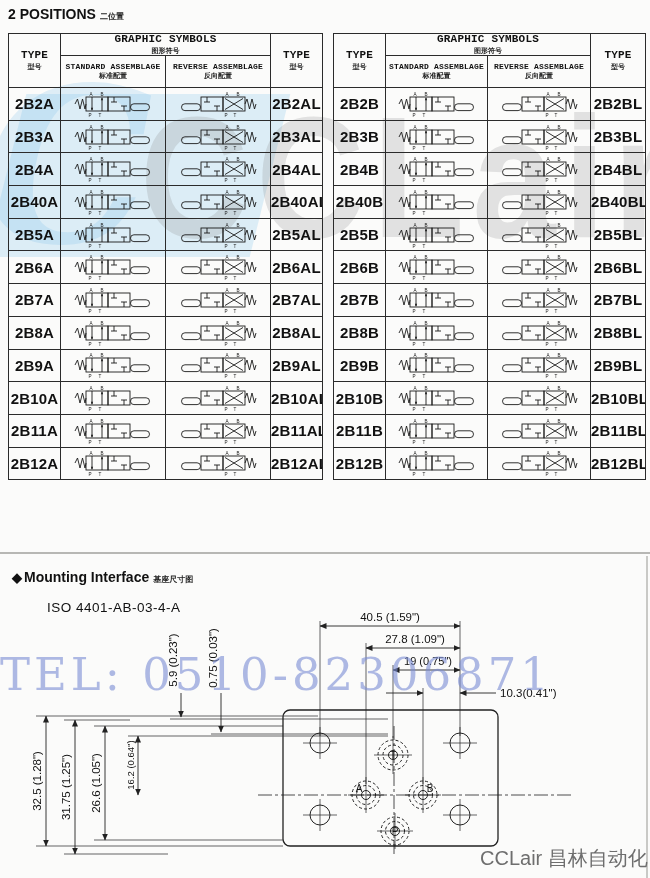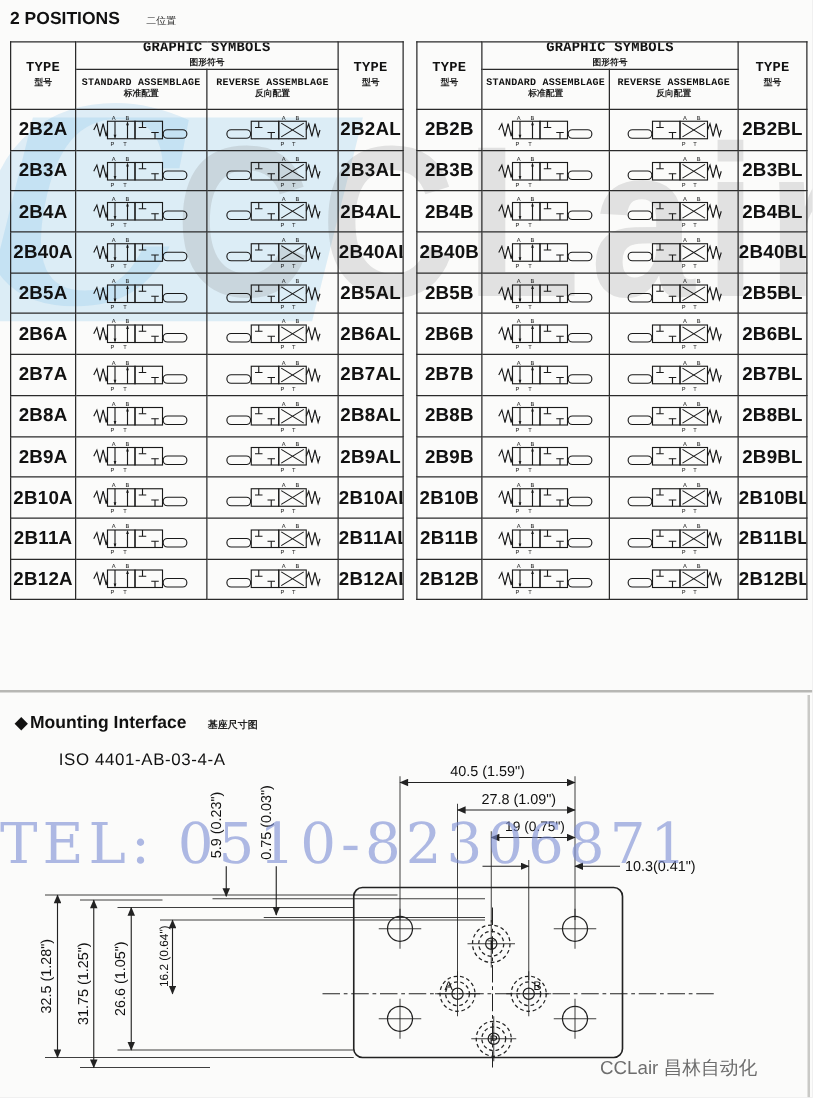--- a/index.html
+++ b/index.html
@@ -14,42 +14,42 @@
   .wm-brand-en{left:140px;top:78px;font-weight:bold;font-size:150px;letter-spacing:8px;
         color:rgba(125,125,125,0.20);z-index:0;transform:scaleY(1.15);transform-origin:top left;}
   .wm-brand-cn{left:4px;top:278px;font-weight:bold;font-size:126px;letter-spacing:2px;
         color:rgba(120,120,120,0.20);z-index:0;}
   .wm-phone{left:0;width:514px;text-align:left;font-family:"DejaVu Serif",serif;
         font-size:45px;letter-spacing:4px;color:rgba(122,140,212,0.60);z-index:6;}
   .wm-tel{top:648px;}
   .wm-fax{top:738px;}
   
   .doc-title{position:absolute;left:8px;top:6px;font-size:14px;font-weight:bold;z-index:2;}
-  .doc-title .cn{font-size:8px;font-weight:normal;margin-left:21px;}
+  .doc-title .cn{font-size:8px;font-weight:bold;margin-left:4px;}
   
   table.symtab{border-collapse:collapse;position:absolute;table-layout:fixed;z-index:2;background:transparent;}
   .symtab th,.symtab td{border:1px solid #2b2b2b;text-align:center;vertical-align:middle;padding:0;overflow:hidden;}
   .symtab thead tr.r1{height:22px;}
   .symtab thead tr.r2{height:32px;}
   .symtab tbody tr{height:32.7px;}
   .en{font-weight:bold;font-size:11px;letter-spacing:.2px;line-height:1.05;font-family:Liberation Mono, monospace;}
   .en.small{font-size:8px;}
   .cn{font-size:7px;line-height:1.1;margin-top:1px;font-weight:bold;color:#222;}
   td.type{font-weight:bold;font-size:15px;letter-spacing:.2px;}
   svg.valve{display:block;margin:0 auto;}
   
   .divider{position:absolute;left:0;top:552px;width:650px;height:2px;background:#b7b7b4;z-index:2;}
   .right-edge{position:absolute;left:646px;top:556px;width:2px;height:322px;background:#c9c9c6;z-index:2;}
   
   .mount-title{position:absolute;left:12px;top:569px;font-size:14px;font-weight:bold;z-index:3;}
-  .mount-title .cn{font-size:8px;margin-left:17px;}
+  .mount-title .cn{font-size:8px;margin-left:4px;}
   .diamond{font-size:13px;margin-right:2px;}
   .iso-label{position:absolute;left:47px;top:600px;font-size:13.5px;letter-spacing:.5px;z-index:3;}
   svg.mount{position:absolute;left:18px;top:588px;z-index:3;}
-  .footer-brand{position:absolute;left:480px;top:845px;font-size:15px;color:#6e6e6e;z-index:7;white-space:nowrap;}
+  .footer-brand{position:absolute;left:480px;top:845px;font-size:20px;color:#6e6e6e;z-index:7;white-space:nowrap;}
 </style>
 </head>
 <body>
 
 <div class="page">
 
   <svg width="0" height="0" style="position:absolute" aria-hidden="true">
     <defs>
       <g id="valve-std" stroke="#1a1a1a" stroke-width="0.9" fill="none">
         <text x="17" y="4.8" font-size="4.6" stroke="none" fill="#1a1a1a" text-anchor="middle">A</text>

